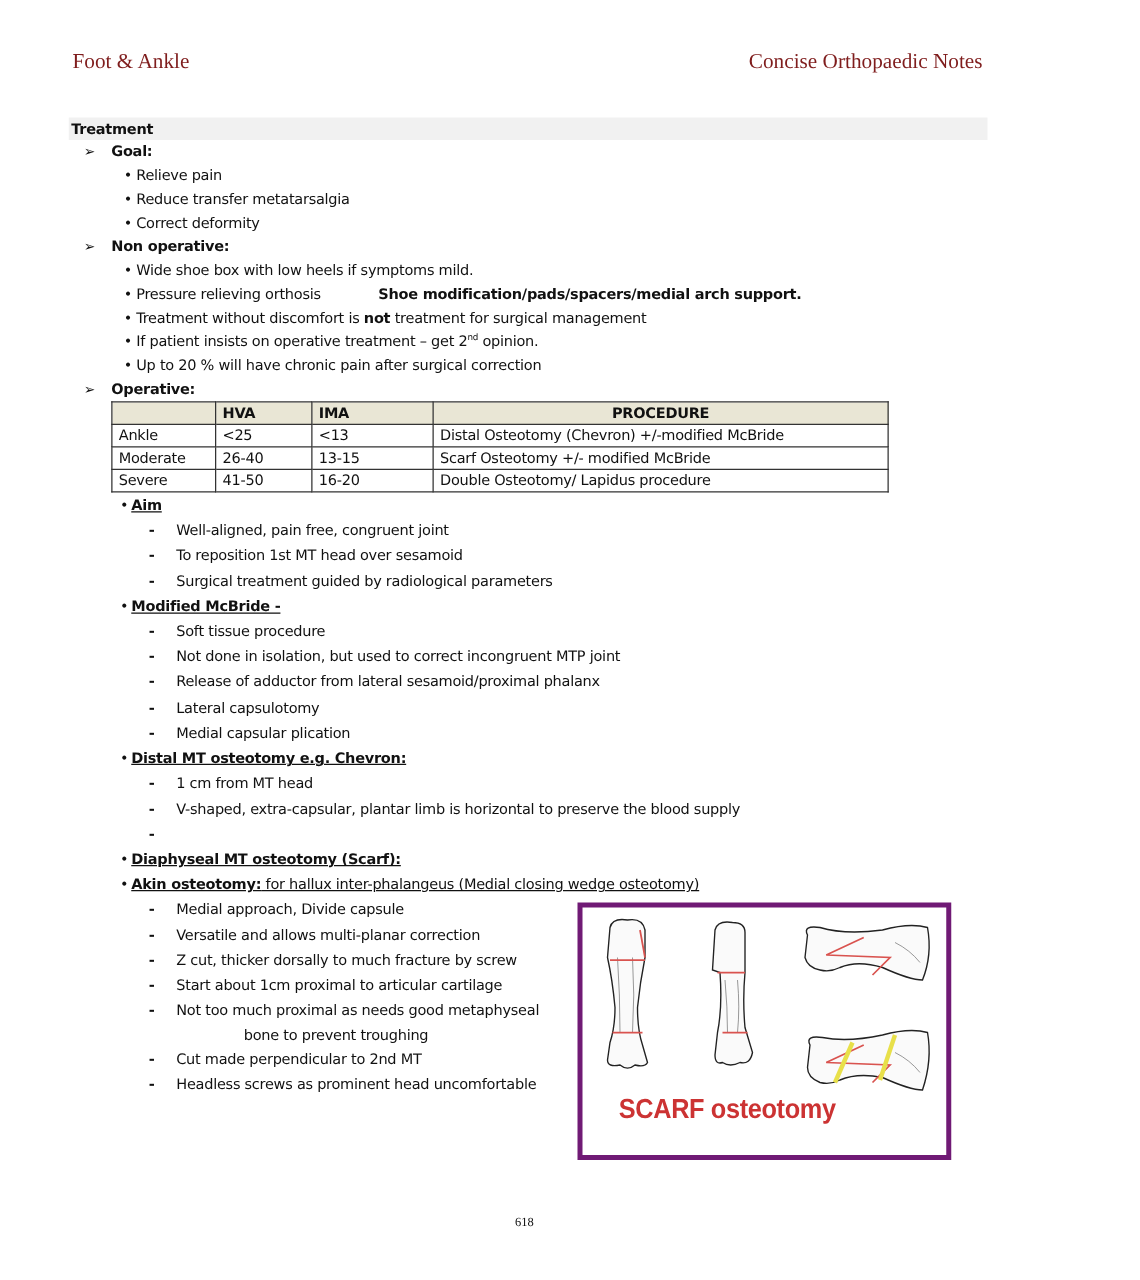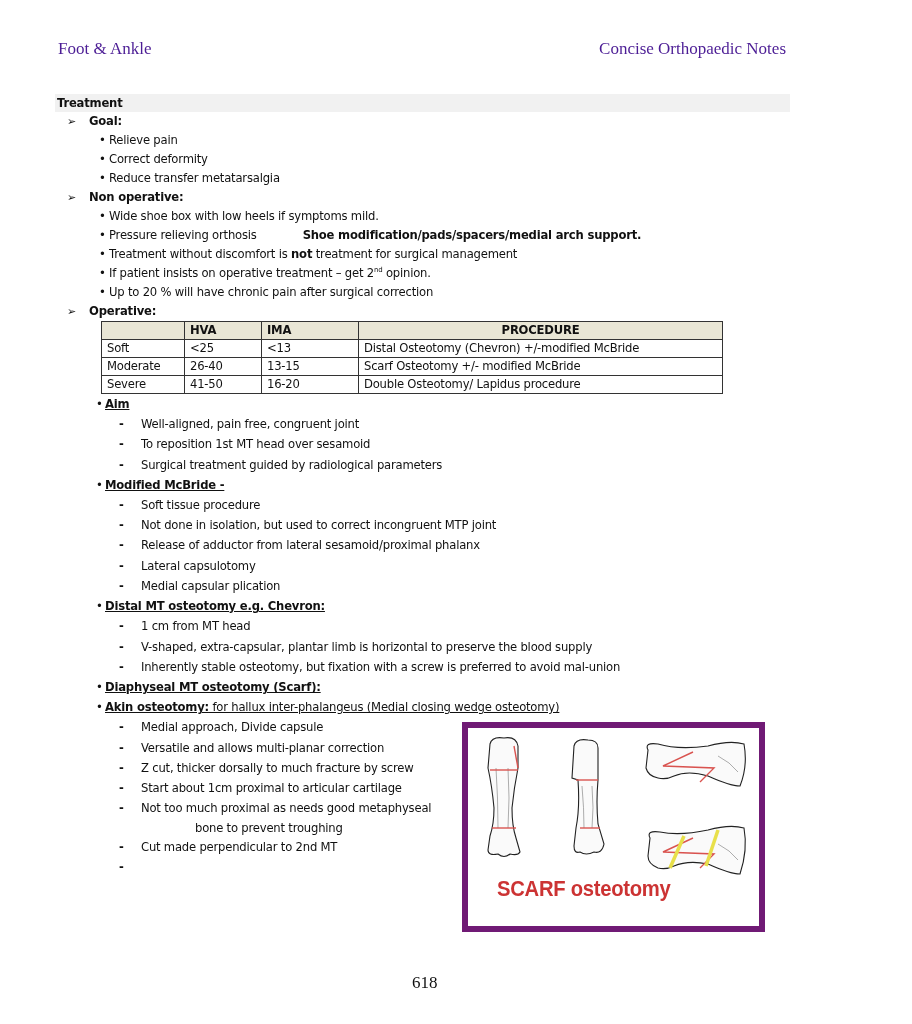--- a/index.html
+++ b/index.html
@@ -1,58 +1,58 @@
 <!DOCTYPE html>
 <html><head>
 <meta charset="utf-8">
 <style>
   html, body { margin: 0; padding: 0; background: #ffffff; }
   body { width: 912px; height: 1024px; position: relative; overflow: hidden; color: #111; }
-  .hdr { position: absolute; top: 39px; font-family: "Liberation Serif", serif; font-size: 17px; color: #4c1d95; }
+  .hdr { position: absolute; top: 39px; font-family: "Liberation Serif", serif; font-size: 17px; color: #7f1d1d; }
   .hdr-left { left: 58px; }
   .hdr-right { right: 126px; }
   .content { position: absolute; left: 55px; top: 94px; width: 735px; font-family: "DejaVu Sans", sans-serif; font-size: 11.6px; line-height: 19px; letter-spacing: -0.2px; }
   .section-bar { background: #f1f1f1; font-weight: bold; padding-left: 2px; height: 18px; line-height: 18px; }
   .lvl1 { padding-left: 12px; font-weight: bold; display: flex; align-items: center; }
   .lvl1 .arrow { width: 22px; font-weight: normal; font-size: 11px; }
   .bul { padding-left: 44px; }
   .bul .dot { display: inline-block; width: 10px; }
   .sub-bul { padding-left: 41px; font-weight: bold; text-decoration: underline; }
   .sub-bul .dot { display: inline-block; width: 9px; font-weight: normal; }
   .dash { padding-left: 64px; display: flex; }
   .dash .d { width: 22px; font-weight: bold; }
   .dash .cont { padding-left: 54px; }
   .gap { display: inline-block; width: 46px; }
   sup { font-size: 7px; line-height: 0; }
-  table { border-collapse: collapse; margin-left: 46px; width: 622px; font-size: 11.6px; }
+  table { border-collapse: collapse; margin-left: 34px; width: 622px; font-size: 11.6px; }
   td, th { border: 1px solid #333; padding: 0 5px; height: 17px; line-height: 17px; text-align: left; font-weight: normal; }
   th { background: #e9e6d5; font-weight: bold; }
   th.center { text-align: center; }
   .c0 { width: 72px; } .c1 { width: 66px; } .c2 { width: 86px; }
-  .figure { position: absolute; left: 462px; top: 722px; width: 291px; height: 198px; border: 6px solid #701a75; background: #fff; }
+  .figure { position: absolute; left: 462px; top: 722px; width: 291px; height: 198px; border: 4px solid #701a75; background: #fff; }
   .figure svg { position: absolute; left: 0; top: 0; }
   .fig-caption { position: absolute; left: 29px; top: 148px; font-family: "Liberation Sans", sans-serif; font-weight: bold; font-size: 22px; color: #cc3333; letter-spacing: -0.3px; transform: scaleX(0.92); transform-origin: left; }
-  .pagenum { position: absolute; left: 412px; top: 973px; font-family: "Liberation Serif", serif; font-size: 17px; text-align: center; }
+  .pagenum { position: absolute; left: 412px; top: 973px; font-family: "Liberation Serif", serif; font-size: 10px; text-align: center; }
 </style>
 </head>
 <body>
 
 <div class="hdr hdr-left">Foot &amp; Ankle</div>
 <div class="hdr hdr-right">Concise Orthopaedic Notes</div>
 
 <div class="content">
   <div class="section-bar">Treatment</div>
 
   <div class="lvl1">
     <span class="arrow">➢</span>
     <span>Goal:</span>
   </div>
   <div class="bul"><span class="dot">•</span><span>Relieve pain</span></div>
+  <div class="bul"><span class="dot">•</span><span>Reduce transfer metatarsalgia</span></div>
   <div class="bul"><span class="dot">•</span><span>Correct deformity</span></div>
-  <div class="bul"><span class="dot">•</span><span>Reduce transfer metatarsalgia</span></div>
 
   <div class="lvl1">
     <span class="arrow">➢</span>
     <span>Non operative:</span>
   </div>
   <div class="bul"><span class="dot">•</span><span>Wide shoe box with low heels if symptoms mild.</span></div>
   <div class="bul"><span class="dot">•</span><span>Pressure relieving orthosis</span><span class="gap"></span><b>Shoe modification/pads/spacers/medial arch support.</b></div>
   <div class="bul"><span class="dot">•</span><span>Treatment without discomfort is </span><b>not</b><span> treatment for surgical management</span></div>
   <div class="bul"><span class="dot">•</span><span>If patient insists on operative treatment – get 2</span><sup>nd</sup><span> opinion.</span></div>
   <div class="bul"><span class="dot">•</span><span>Up to 20 % will have chronic pain after surgical correction</span></div>
@@ -63,21 +63,21 @@
   </div>
   <table>
     <tbody>
         <tr>
       <th class="c0"></th>
       <th class="c1">HVA</th>
       <th class="c2">IMA</th>
       <th class="center">PROCEDURE</th>
     </tr>
     <tr>
-      <td>Soft</td>
+      <td>Ankle</td>
       <td>&lt;25</td>
       <td>&lt;13</td>
       <td>Distal Osteotomy (Chevron) +/-modified McBride</td>
     </tr>
     <tr>
       <td>Moderate</td>
       <td>26-40</td>
       <td>13-15</td>
       <td>Scarf Osteotomy +/- modified McBride</td>
     </tr>
@@ -130,21 +130,20 @@
   <div class="dash" style="line-height:20.3px">
       <span class="d">-</span>
       <span>1 cm from MT head</span>
     </div>
   <div class="dash" style="line-height:20.3px">
       <span class="d">-</span>
       <span>V-shaped, extra-capsular, plantar limb is horizontal to preserve the blood supply</span>
     </div>
   <div class="dash" style="line-height:20.3px">
       <span class="d">-</span>
-      <span>Inherently stable osteotomy, but fixation with a screw is preferred to avoid mal-union</span>
     </div>
 
   <div class="sub-bul" style="line-height:20px"><span class="dot">•</span><span>Diaphyseal MT osteotomy (Scarf):</span></div>
 
   <div class="sub-bul" style="line-height:20px"><span class="dot">•</span><span>Akin osteotomy:</span><span style="font-weight:normal"> for hallux inter-phalangeus (Medial closing wedge osteotomy)</span></div>
   <div class="dash" style="line-height:20.3px">
       <span class="d">-</span>
       <span>Medial approach, Divide capsule</span>
     </div>
   <div class="dash" style="line-height:20.3px">
@@ -166,20 +165,21 @@
   <div class="dash" style="line-height:18px">
       <span class="d"></span>
       <span class="cont">bone to prevent troughing</span>
     </div>
   <div class="dash" style="line-height:20.3px">
       <span class="d">-</span>
       <span>Cut made perpendicular to 2nd MT</span>
     </div>
   <div class="dash" style="line-height:20.3px">
       <span class="d">-</span>
+      <span>Headless screws as prominent head uncomfortable</span>
     </div>
 </div>
 
 <div class="figure">
   <svg width="291" height="198" viewBox="0 0 291 198">
     <g fill="#fafafa" stroke="#222" stroke-width="1.1">
 
       <path d="M22 16 Q24 8 36 10 Q48 8 50 18 L50 40 Q46 60 44 80 Q44 98 48 110 L52 124 Q50 128 42 126 Q36 131 30 126 Q20 128 20 122 L22 108 Q26 96 26 80 Q24 58 20 40 Z"></path>
 
       <path d="M106 18 Q108 10 120 12 Q130 12 130 20 L130 52 Q128 74 130 96 L136 116 Q134 126 126 124 Q118 128 112 124 Q106 126 106 118 L108 100 Q112 80 110 52 L104 50 Z"></path>

